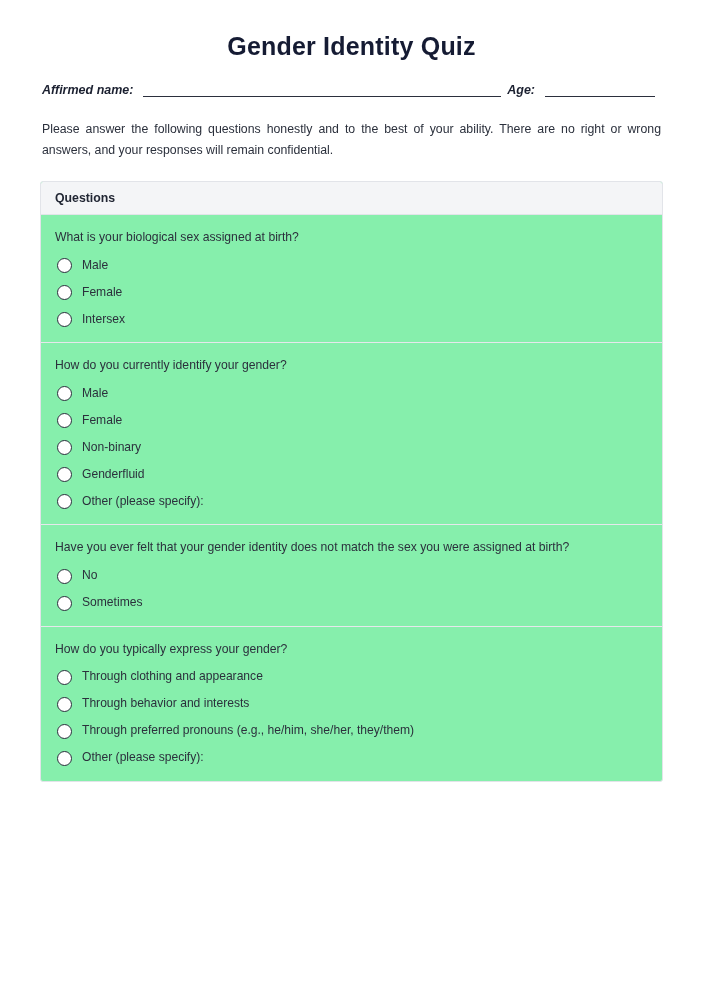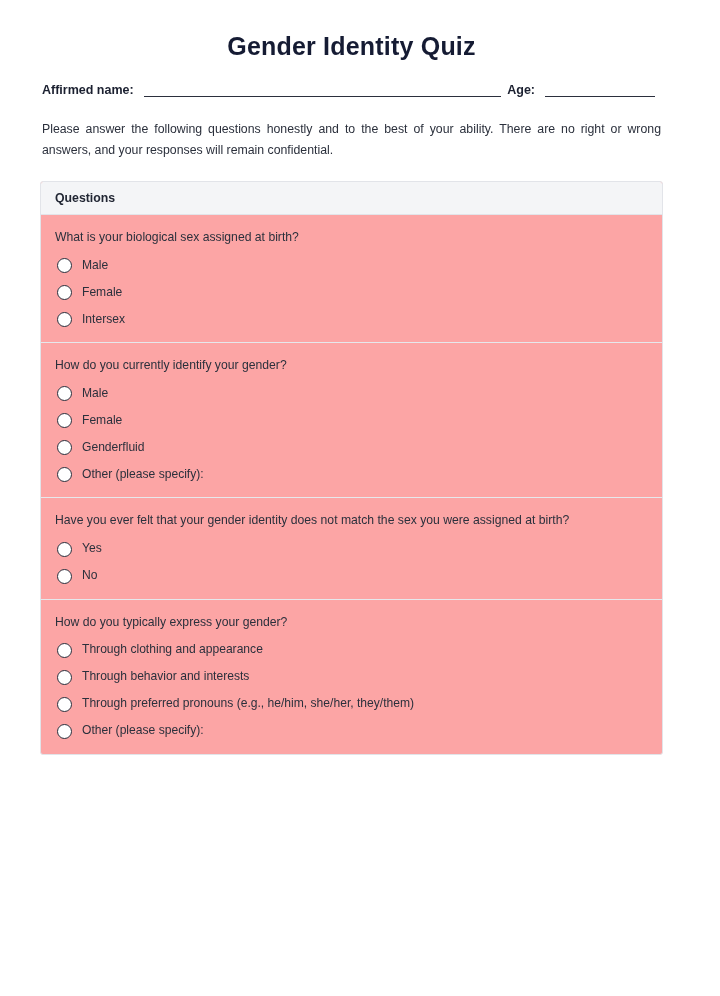--- a/index.html
+++ b/index.html
@@ -36,20 +36,21 @@
     align-items: flex-end;
     font-size: 12.5px;
     font-weight: bold;
     color: #1b2030;
     margin: 0 0 6px 0;
     padding: 0 2px;
   }
   .field-label {
     white-space: nowrap;
     padding-right: 4px;
+    font-style: italic;
   }
   .rule {
     flex: 1 1 auto;
     border-bottom: 1.4px solid #2b2f3d;
     height: 13px;
     margin: 0 6px;
   }
   .rule.age {
     flex: 0 0 110px;
   }
@@ -57,21 +58,21 @@
     font-size: 12.3px;
     line-height: 1.72;
     color: #2b303c;
     text-align: justify;
     margin: 22px 2px 20px 2px;
   }
   .qbox {
     border: 1px solid #e2e4e9;
     border-radius: 3px;
     overflow: hidden;
-    background: #fca5a5;
+    background: #86efac;
   }
   .qbox-header {
     background: #f4f5f7;
     border-bottom: 1px solid #e2e4e9;
     padding: 9px 14px;
     font-size: 12.3px;
     font-weight: bold;
     color: #222734;
   }
   .question-block {
@@ -149,37 +150,41 @@
       <div class="option">
         <span class="radio"></span>
         <span class="option-label">Male</span>
       </div>
       <div class="option">
         <span class="radio"></span>
         <span class="option-label">Female</span>
       </div>
       <div class="option">
         <span class="radio"></span>
+        <span class="option-label">Non-binary</span>
+      </div>
+      <div class="option">
+        <span class="radio"></span>
         <span class="option-label">Genderfluid</span>
       </div>
       <div class="option">
         <span class="radio"></span>
         <span class="option-label">Other (please specify):</span>
       </div>
     </div>
 
     <div class="question-block">
       <div class="question-text">Have you ever felt that your gender identity does not match the sex you were assigned at birth?</div>
       <div class="option">
         <span class="radio"></span>
-        <span class="option-label">Yes</span>
-      </div>
-      <div class="option">
-        <span class="radio"></span>
         <span class="option-label">No</span>
+      </div>
+      <div class="option">
+        <span class="radio"></span>
+        <span class="option-label">Sometimes</span>
       </div>
     </div>
 
     <div class="question-block">
       <div class="question-text">How do you typically express your gender?</div>
       <div class="option">
         <span class="radio"></span>
         <span class="option-label">Through clothing and appearance</span>
       </div>
       <div class="option">

